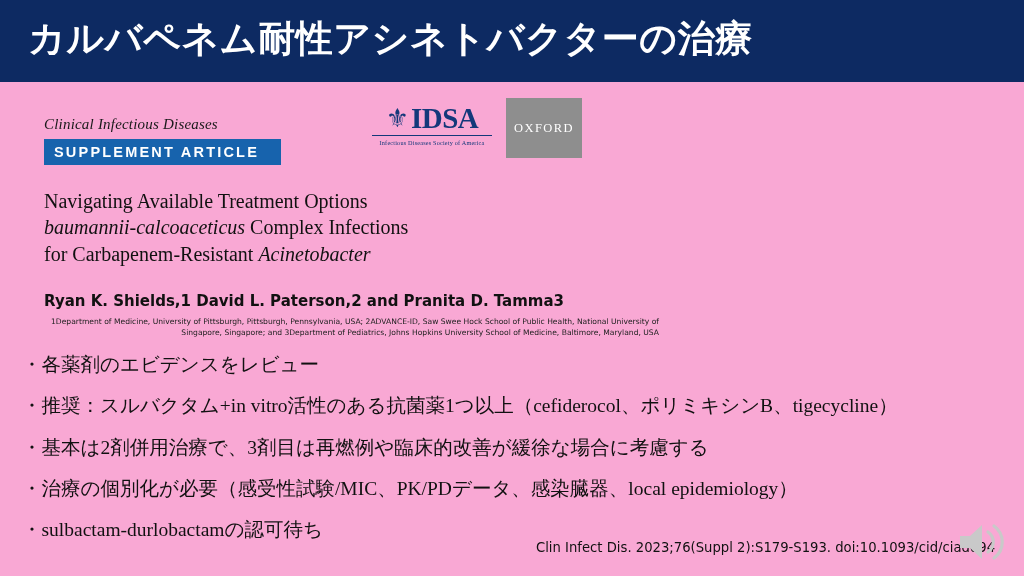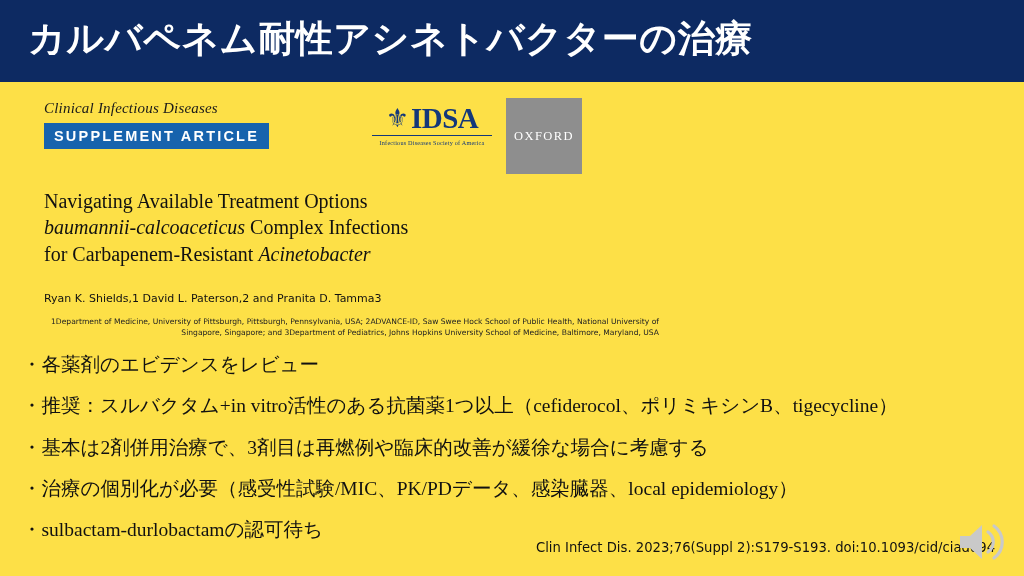--- a/index.html
+++ b/index.html
@@ -5,21 +5,21 @@
   * { box-sizing: border-box; margin: 0; padding: 0; }
   html, body {
     width: 1024px; height: 576px;
     background: #ffffff;
     font-family: "Liberation Sans", sans-serif;
     overflow: hidden;
   }
   .slide {
     position: relative;
     width: 1024px; height: 576px;
-    background: #fde047;
+    background: #f9a8d4;
   }
   
   .title-bar {
     position: absolute;
     top: 0; left: 0;
     width: 1024px; height: 82px;
     background: #0c2461;
     background: #0d2a62;
   }
   .title-text {
@@ -37,31 +37,32 @@
     position: absolute;
     left: 44px; top: 100px;
     width: 650px; height: 60px;
   }
   .cid-name {
     font-family: "Liberation Serif", serif;
     font-style: italic;
     font-size: 15px;
     color: #1a1a1a;
     letter-spacing: 0.2px;
+    margin-top: 16px;
   }
   .supp-badge {
     margin-top: 6px;
     display: inline-block;
     background: #1a5fb4;
     background: #1763ad;
     color: #ffffff;
     font-size: 14.5px;
     font-weight: bold;
     letter-spacing: 2.2px;
-    padding: 5px 10px 5px 10px;
+    padding: 5px 22px 5px 10px;
   }
   .logo-row {
     position: absolute;
     left: 372px; top: 98px;
     display: flex;
     align-items: flex-start;
     gap: 14px;
   }
   .idsa-logo {
     width: 120px;
@@ -109,21 +110,21 @@
     font-family: "DejaVu Sans", sans-serif;
     line-height: 1;
   }
   .hivma-sub {
     margin-top: 5px;
     font-size: 7px;
     color: #1b63a8;
     letter-spacing: 0.1px;
   }
   .oxford-logo {
-    width: 76px; height: 76px;
+    width: 76px; height: 60px;
     background: #8e8e8e;
     display: flex;
     align-items: center;
     justify-content: center;
   }
   .oxford-word {
     color: #ffffff;
     font-size: 12.5px;
     letter-spacing: 1.4px;
     font-family: "Liberation Serif", serif;
@@ -136,22 +137,22 @@
     font-family: "Liberation Serif", serif;
     font-size: 20px;
     line-height: 1.32;
     color: #111111;
   }
   .article-title i { font-style: italic; }
   .authors {
     position: absolute;
     left: 44px; top: 292px;
     width: 640px;
-    font-size: 11px;
-    font-weight: normal;
+    font-size: 15px;
+    font-weight: bold;
     color: #111111;
     font-family: "DejaVu Sans", sans-serif;
   }
   .affil {
     position: absolute;
     left: 44px; top: 316px;
     width: 615px;
     font-size: 7.6px;
     line-height: 1.5;
     color: #222222;

